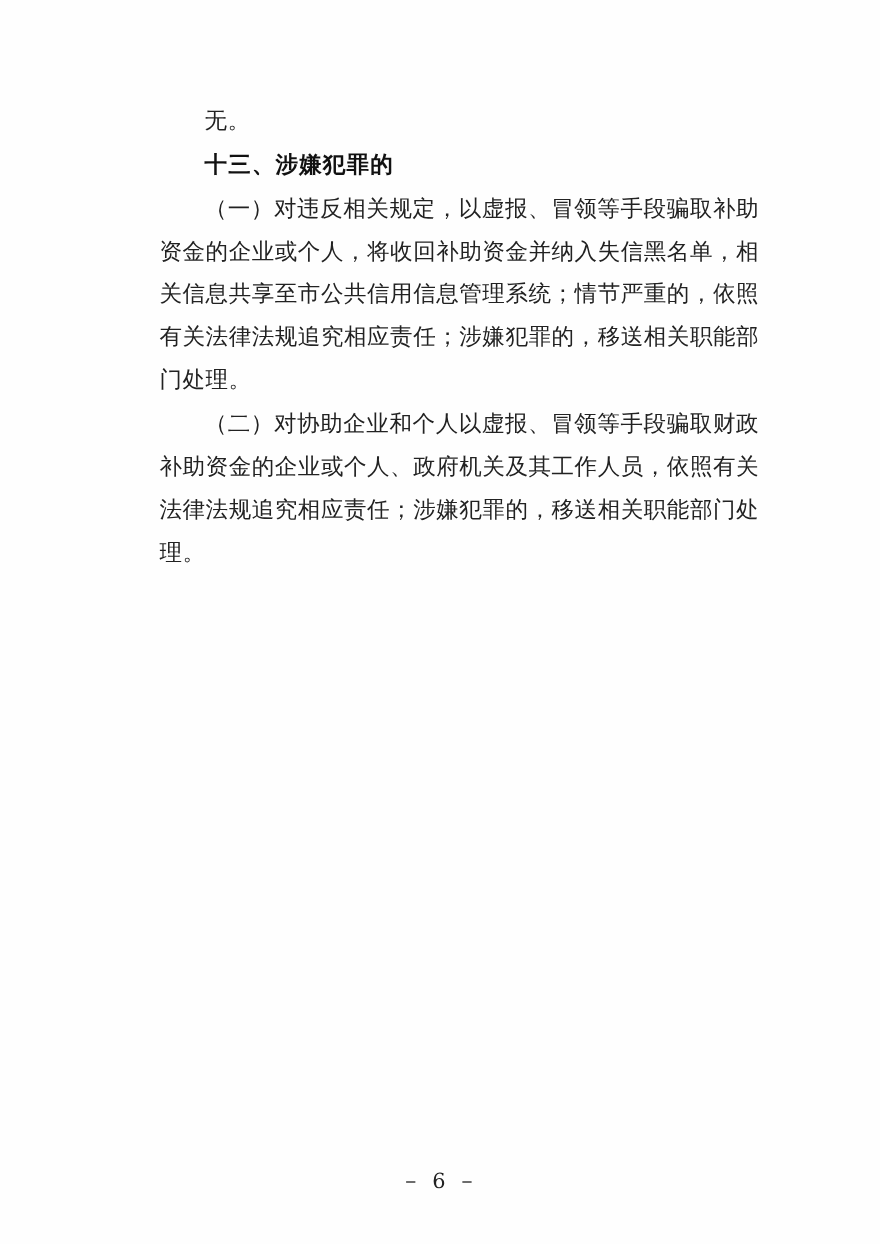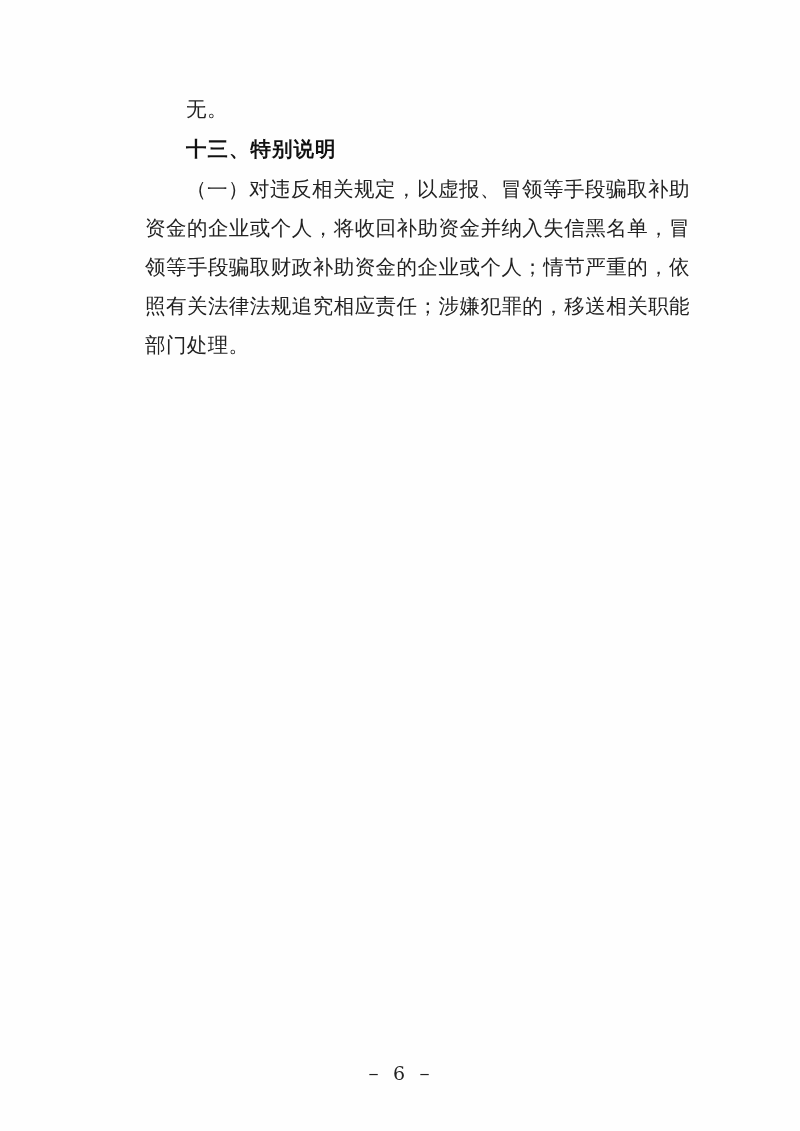--- a/index.html
+++ b/index.html
@@ -64,24 +64,25 @@
 </style>
 </head>
 <body>
 
 <div class="page">
 
   <div class="doc-body">
 
     <p class="para indent">无。</p>
 
-    <p class="heading">十三、特别说明</p>
+    <p class="heading">十三、涉嫌犯罪的</p>
 
-    <p class="para indent">（一）对违反相关规定，以虚报、冒领等手段骗取补助资金的企业或个人，将收回补助资金并纳入失信黑名单，冒领等手段骗取财政补助资金的企业或个人；情节严重的，依照有关法律法规追究相应责任；涉嫌犯罪的，移送相关职能部门处理。</p>
+    <p class="para indent">（一）对违反相关规定，以虚报、冒领等手段骗取补助资金的企业或个人，将收回补助资金并纳入失信黑名单，相关信息共享至市公共信用信息管理系统；情节严重的，依照有关法律法规追究相应责任；涉嫌犯罪的，移送相关职能部门处理。</p>
 
+    <p class="para indent">（二）对协助企业和个人以虚报、冒领等手段骗取财政补助资金的企业或个人、政府机关及其工作人员，依照有关法律法规追究相应责任；涉嫌犯罪的，移送相关职能部门处理。</p>
 
 
   </div>
 
   <div class="footer">
     <span class="pg">－ 6 －</span>
   </div>
 
 </div>
 

